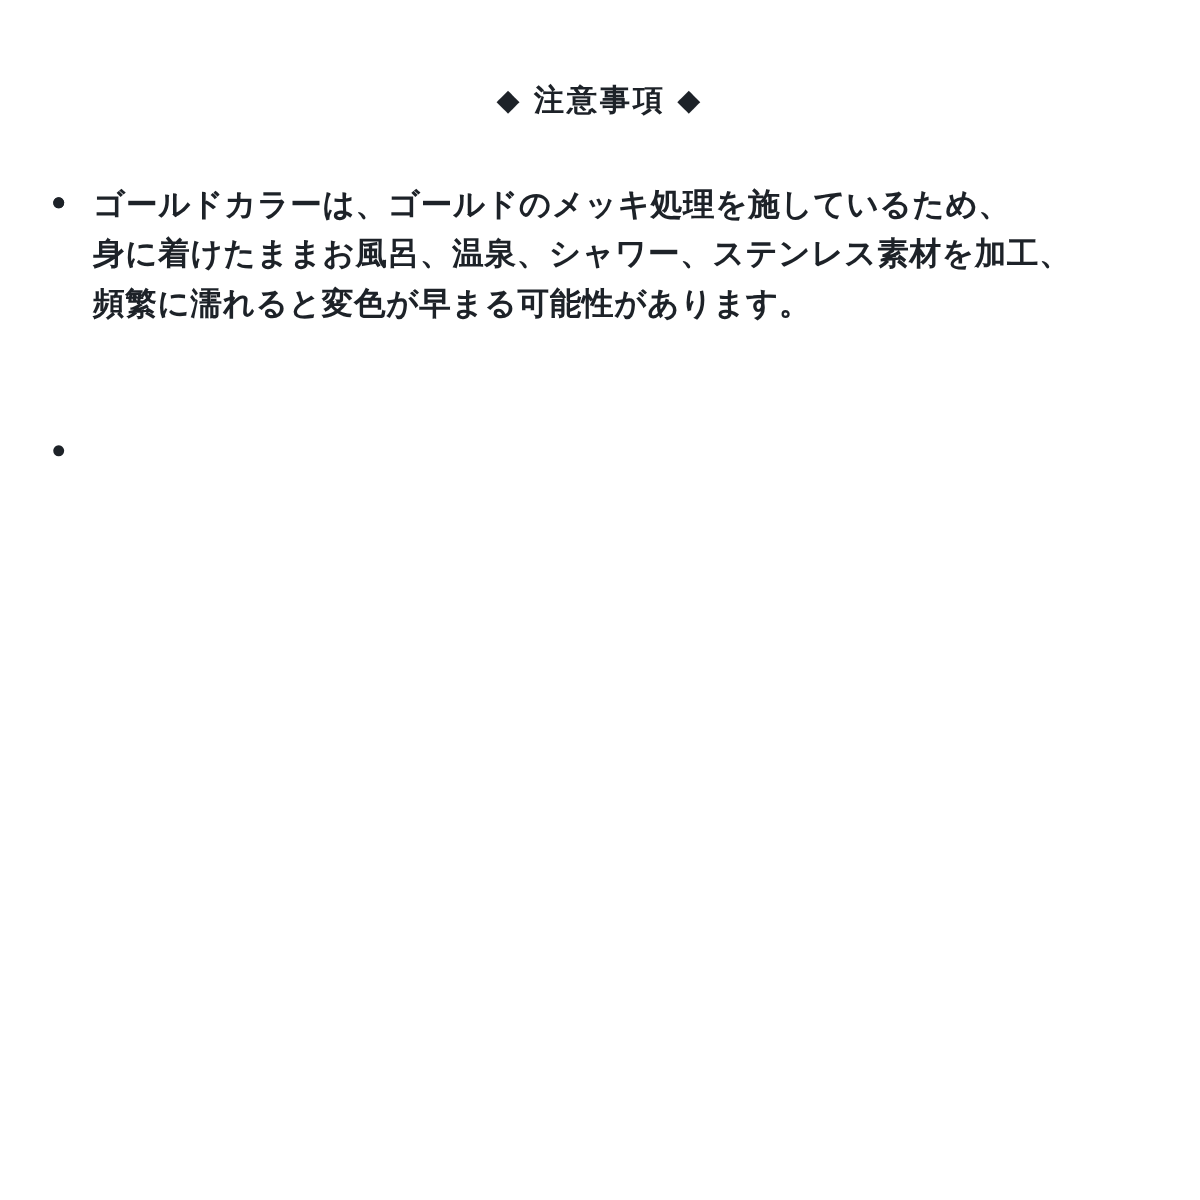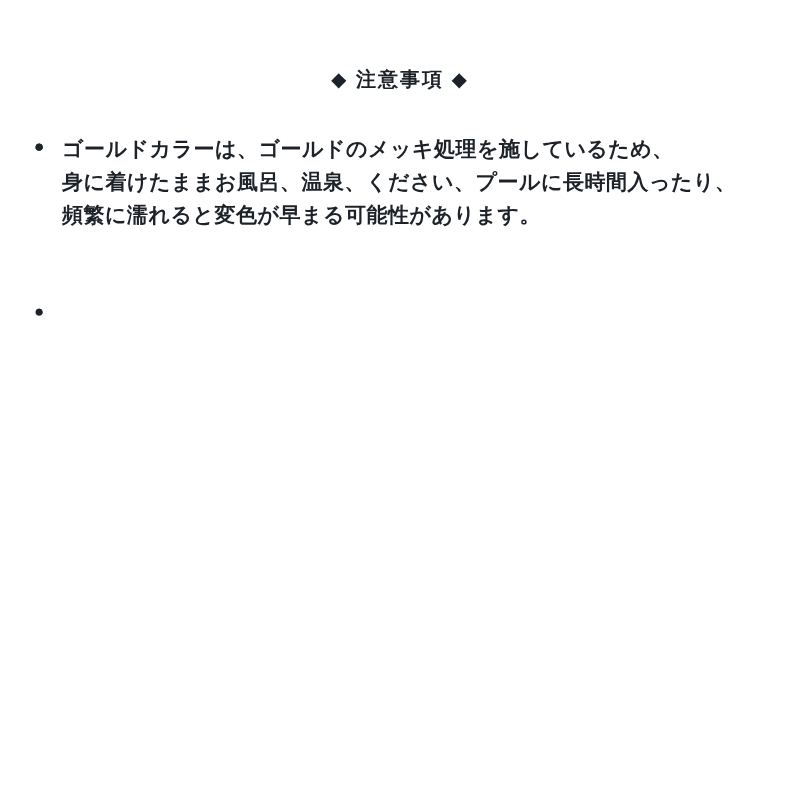--- a/index.html
+++ b/index.html
@@ -15,21 +15,21 @@
     overflow: hidden;
   }
   .page {
     width: 800px;
     height: 800px;
     box-sizing: border-box;
     padding-top: 52px;
     position: relative;
   }
   .notice-title {
-    margin: 12px 0 38px 0;
+    margin: 0 0 38px 0;
     text-align: center;
     font-size: 20px;
     font-weight: 700;
     letter-spacing: 2px;
     line-height: 30px;
     color: #1d2228;
   }
   .notice-list {
     list-style: none;
     margin: 0;
@@ -66,21 +66,21 @@
   <h1 class="notice-title">◆ 注意事項 ◆</h1>
 
   <ul class="notice-list">
     <li class="notice-item item-0">
       <span class="bullet">●</span>
     </li>
 
     <li class="notice-item item-1">
       <span class="bullet">●</span>
       <div class="item-text">ゴールドカラーは、ゴールドのメッキ処理を施しているため、
-身に着けたままお風呂、温泉、ください、プールに長時間入ったり、
+身に着けたままお風呂、温泉、シャワー、ステンレス素材を加工、
 頻繁に濡れると変色が早まる可能性があります。</div>
     </li>
 
     <li class="notice-item item-2">
       <span class="bullet">●</span>
     </li>
   </ul>
 </div>
 
 </body></html>

